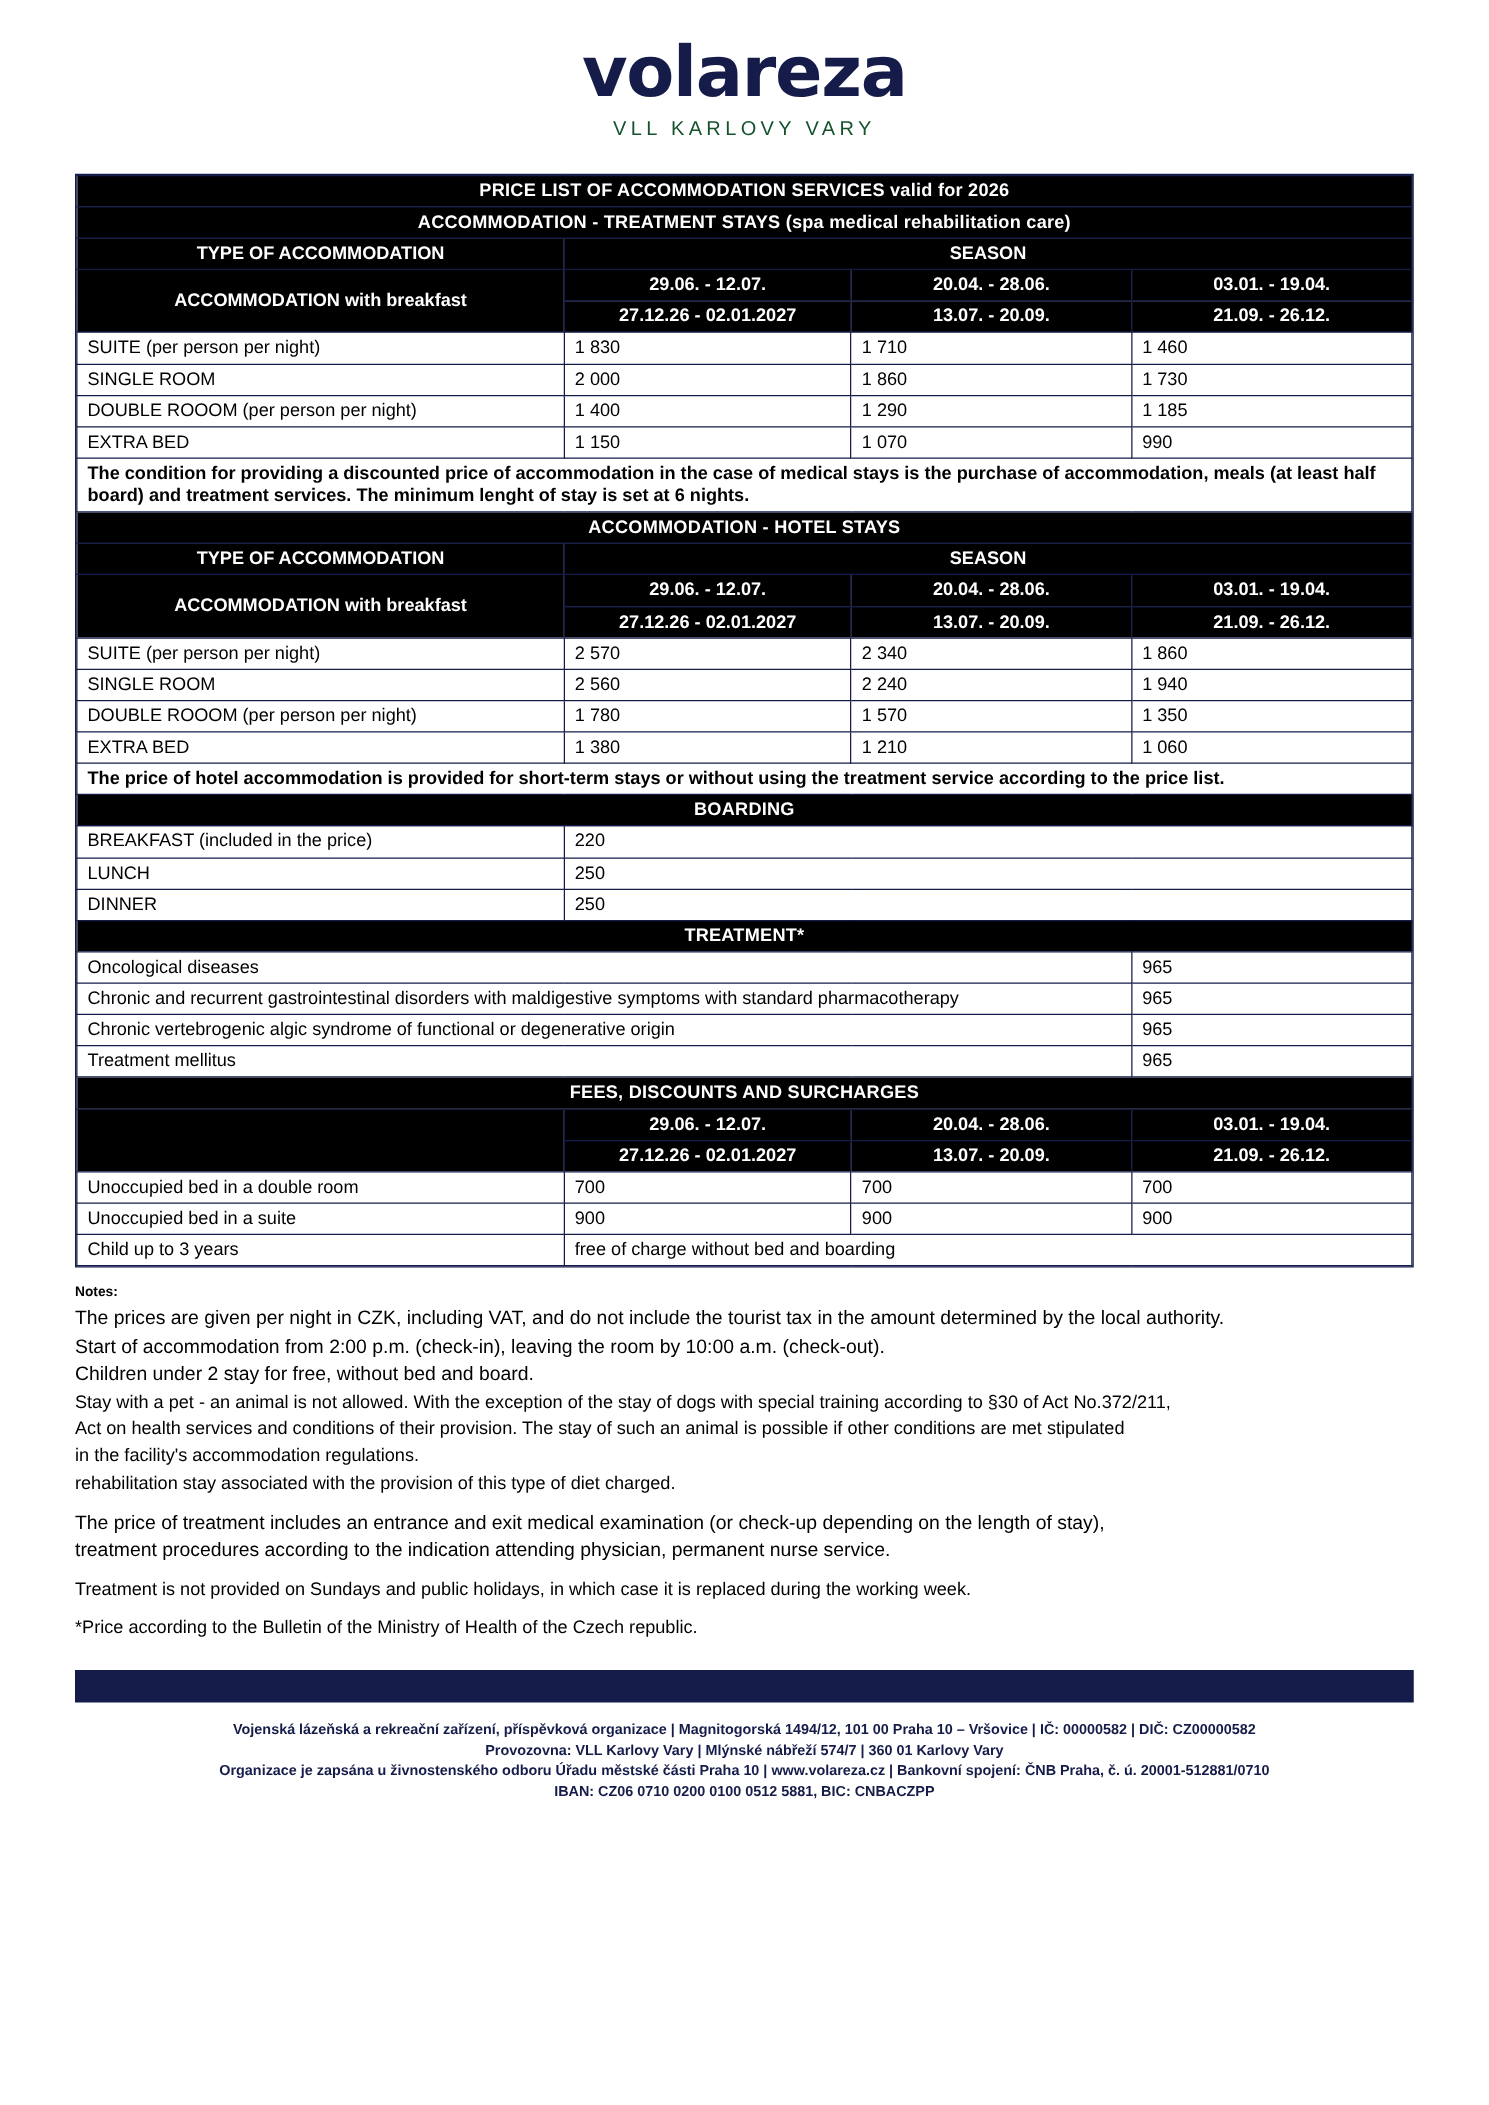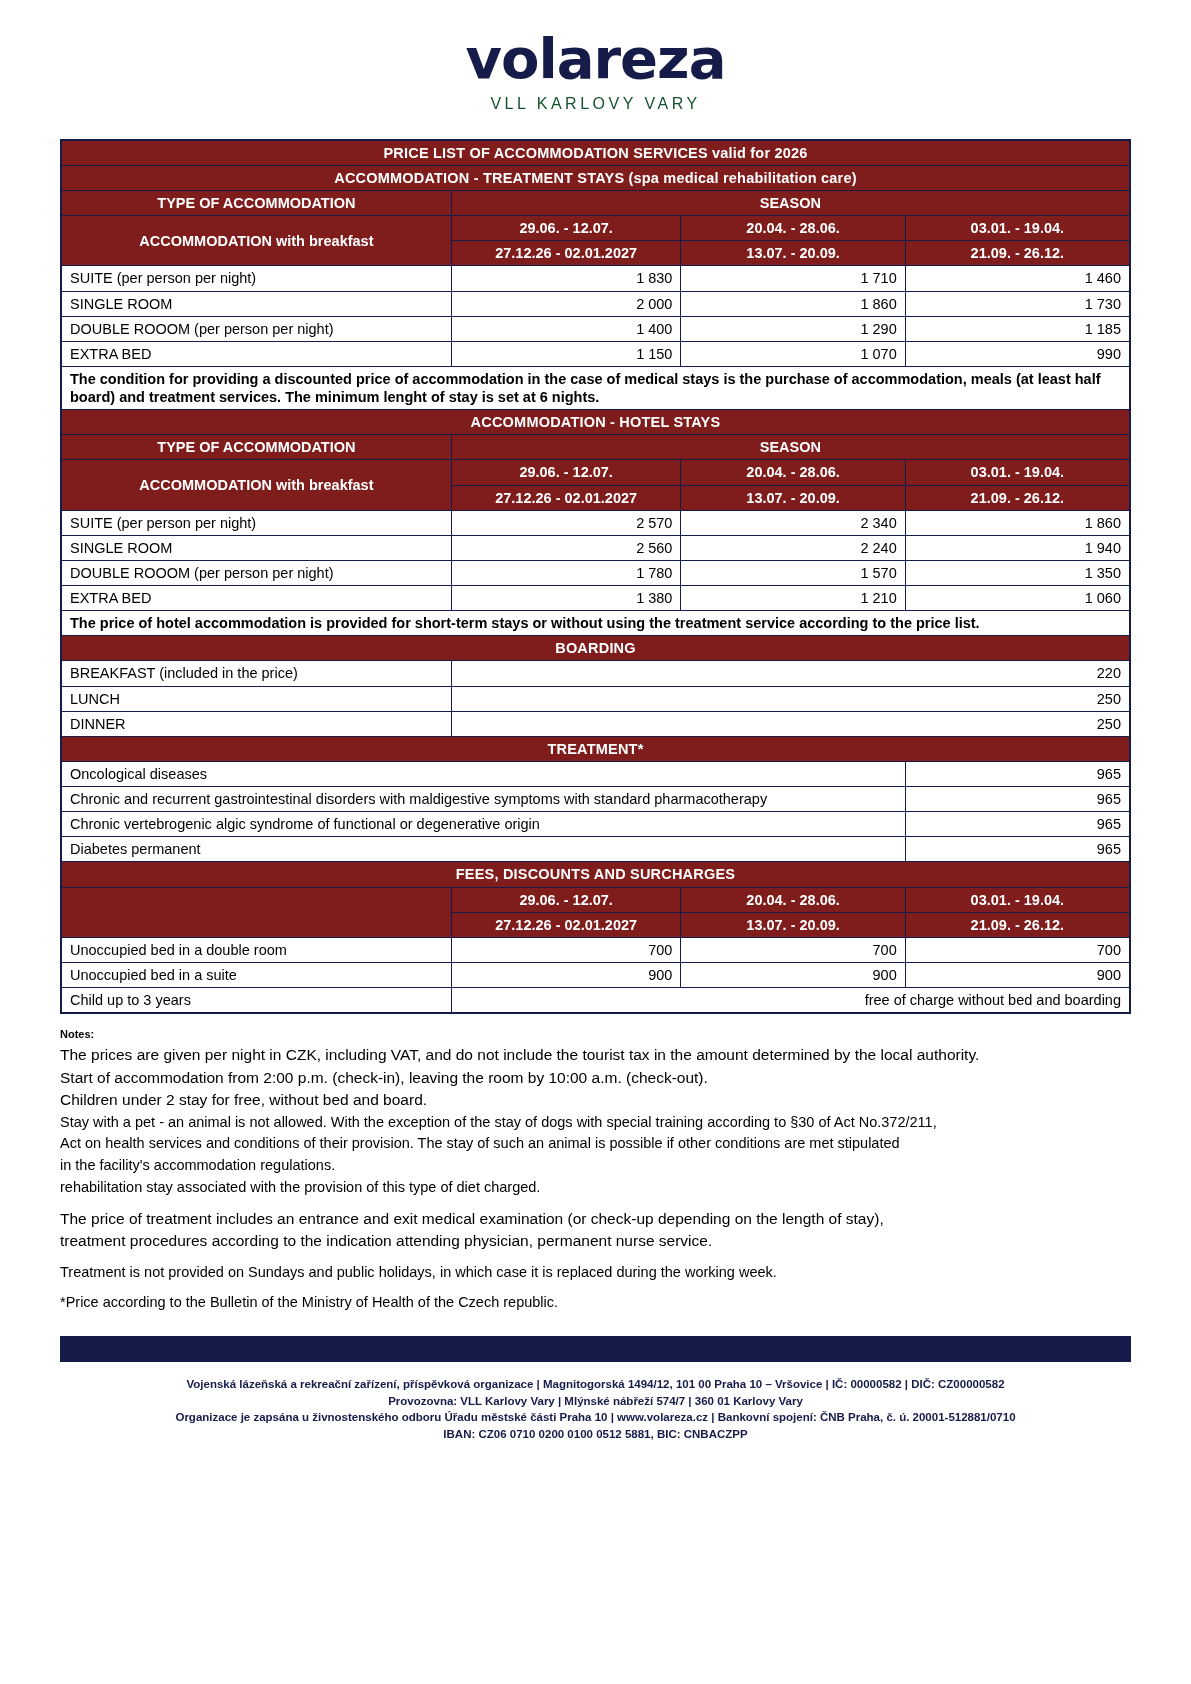--- a/index.html
+++ b/index.html
@@ -56,30 +56,30 @@
     table-layout: fixed;
   }
   table.pl td {
     border: 1px solid #151c49;
     font-size: 14.5px;
     padding: 3px 8px;
     vertical-align: middle;
     line-height: 1.25;
   }
   .navy {
-    background: #7f1d1d;
+    background: #000000;
     color: #ffffff;
     font-weight: bold;
     text-align: center;
   }
   .navy-title {
     font-size: 16px;
     letter-spacing: 0.2px;
   }
-  .ctr { text-align: right; }
+  .ctr { text-align: left; }
   .left { text-align: left; }
   .note-row td {
     font-weight: bold;
     font-size: 15px;
     padding: 6px 10px;
     line-height: 1.35;
   }
   .season-label {
     font-size: 16px;
   }
@@ -278,21 +278,21 @@
         </tr>
         <tr>
           <td class="left" colspan="3">Chronic and recurrent gastrointestinal disorders with maldigestive symptoms with standard pharmacotherapy</td>
           <td class="ctr">965</td>
         </tr>
         <tr>
           <td class="left" colspan="3">Chronic vertebrogenic algic syndrome of functional or degenerative origin</td>
           <td class="ctr">965</td>
         </tr>
         <tr>
-          <td class="left" colspan="3">Diabetes permanent</td>
+          <td class="left" colspan="3">Treatment mellitus</td>
           <td class="ctr">965</td>
         </tr>
 
         <tr>
           <td class="navy navy-title" colspan="4">FEES, DISCOUNTS AND SURCHARGES</td>
         </tr>
 
         <tr>
           <td class="navy" rowspan="2"></td>
           <td class="navy">29.06. - 12.07.</td>

